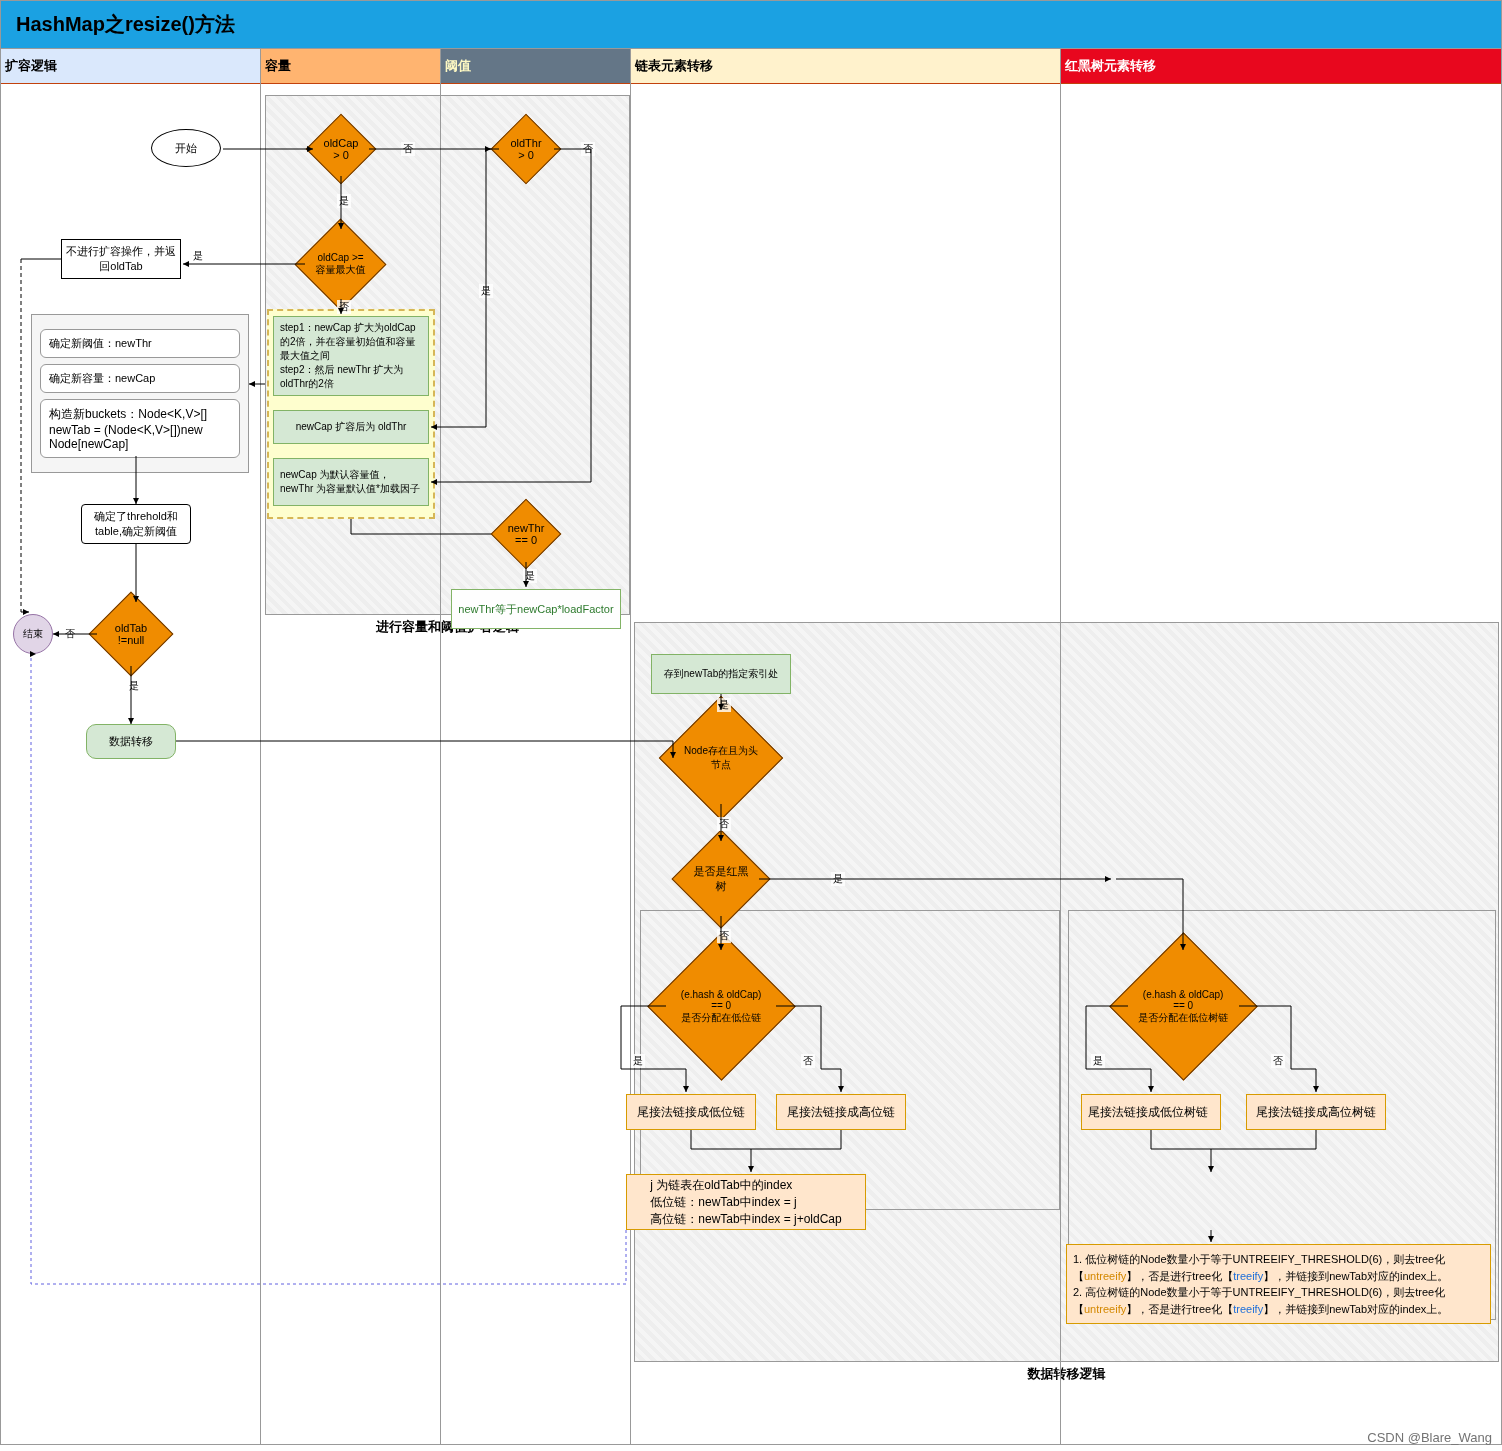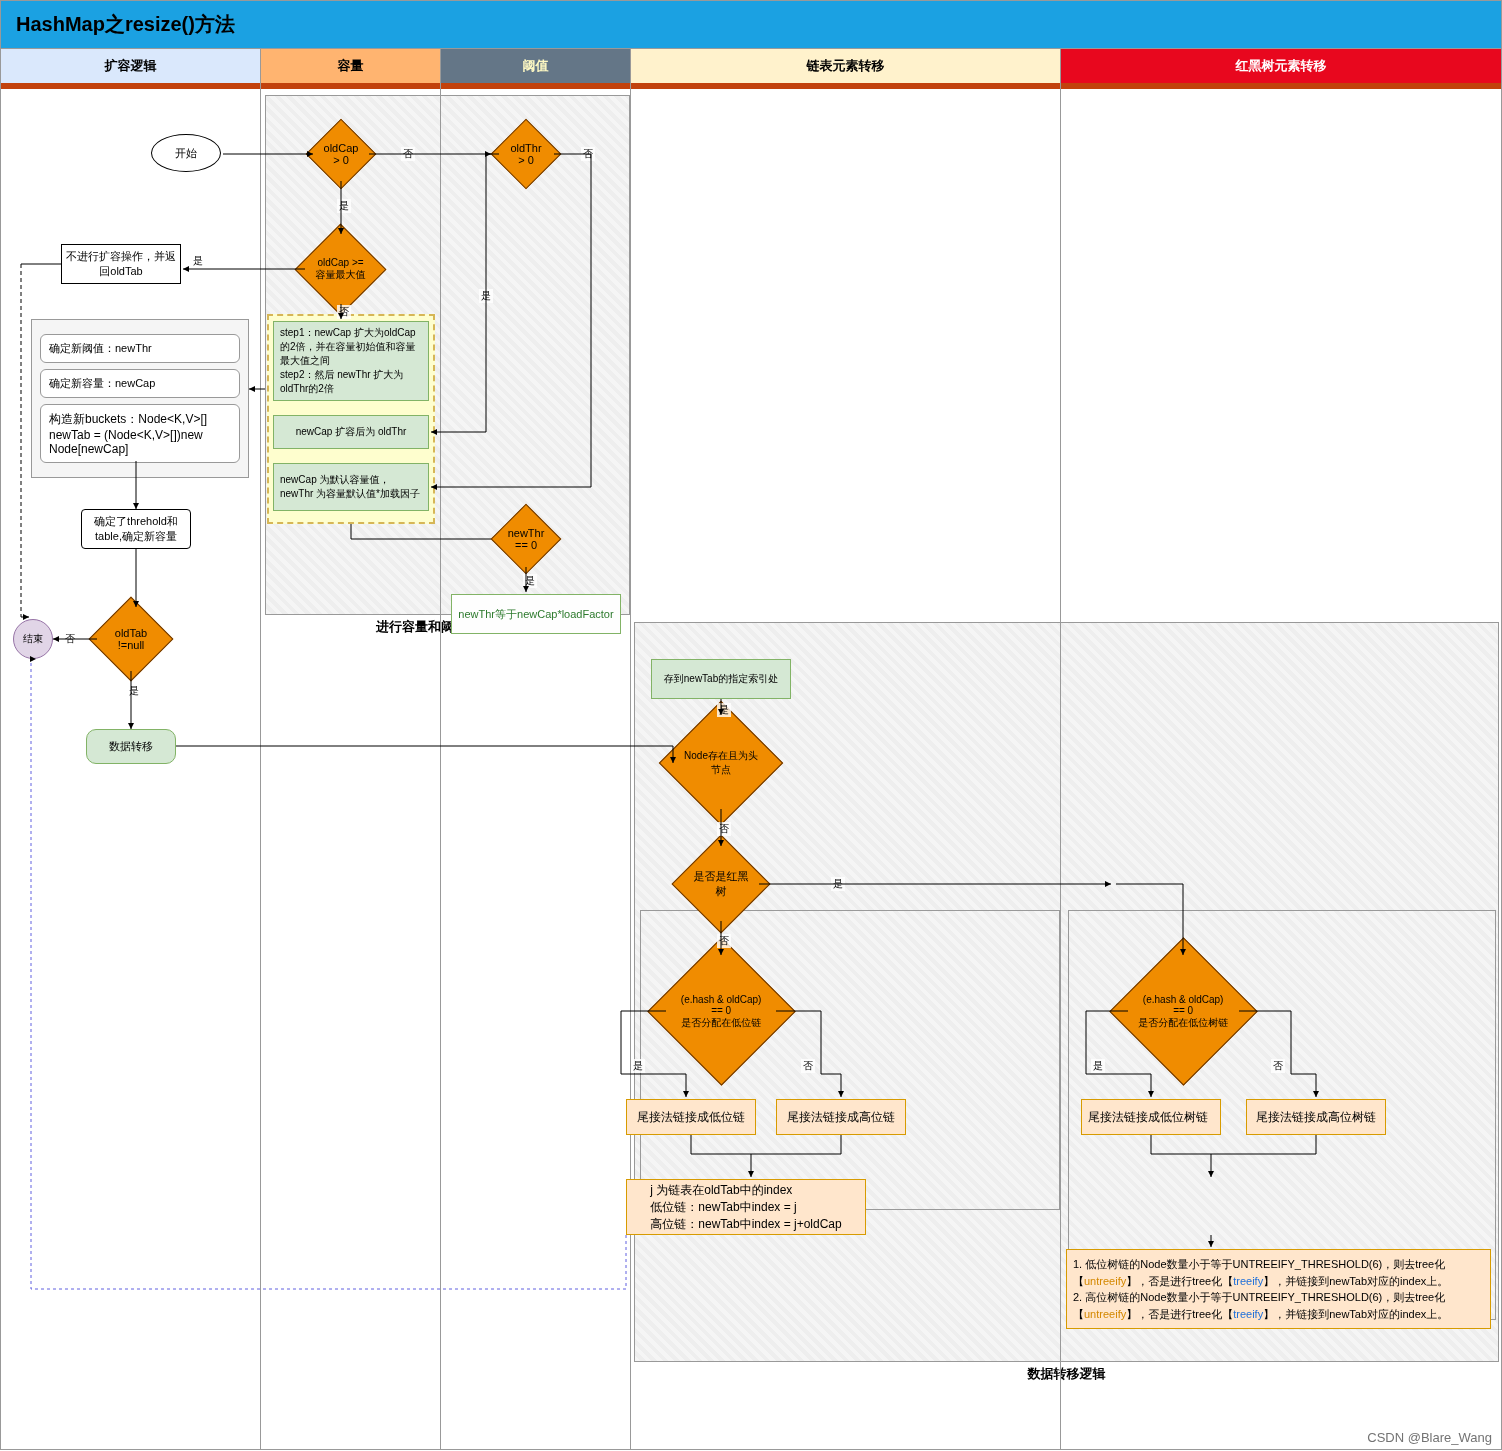--- a/index.html
+++ b/index.html
@@ -1,21 +1,21 @@
 <!DOCTYPE html>
 <html><head>
 <meta charset="utf-8">
 <style>
 *{box-sizing:border-box;margin:0;padding:0;font-family:Arial,"Microsoft YaHei",sans-serif}
 body{background:#fff;width:1502px}
 .title-bar{background:#1ba1e2;color:#000;font-weight:bold;font-size:20px;padding:10px 15px;border:1px solid #999}
 .swimlanes{display:flex;border:1px solid #999;border-top:none}
 .lane{border-right:1px solid #999;position:relative}
 .lane:last-child{border-right:none}
-.lane-head{color:#000;font-weight:bold;text-align:center;padding:8px 19px;font-size:13px;border-bottom:6px solid #c2410c}
+.lane-head{color:#000;font-weight:bold;padding:8px 4px;font-size:13px;border-bottom:1px solid #c2410c}
 .l1 .lane-head{background:#dae8fc}
 .l2 .lane-head{background:#ffb470}
 .l3 .lane-head{background:#647687;color:#fef9c3}
 .l4 .lane-head{background:#fff2cc}
 .l5 .lane-head{background:#e8071e;color:#fff}
 .lane-body{position:relative;height:1360px}
 .l1{width:260px}
 .l2{width:180px}
 .l3{width:190px}
 .l4{width:430px}
@@ -61,21 +61,21 @@
           <span>不进行扩容操作，并返回oldTab</span>
         </div>
 
       <div class="outerbox" style="left:30px;top:230px;width:218px">
         <div class="innerbox">确定新阈值：newThr</div>
         <div class="innerbox">确定新容量：newCap</div>
         <div class="innerbox" style="font-size:12px">构造新buckets：Node&lt;K,V&gt;[] newTab = (Node&lt;K,V&gt;[])new Node[newCap]</div>
       </div>
 
       <div class="node rect" style="left:80px;top:420px;width:110px;height:40px;border-radius:4px">
-          <span>确定了threhold和table,确定新容量</span>
+          <span>确定了threhold和table,确定新阈值</span>
         </div>
 
       <div class="node end-node" style="left:12px;top:530px;width:40px;height:40px;font-size:10px">
           <span>结束</span>
         </div>
 
       <div class="node diamond" style="left:100px;top:520px;width:60px;height:60px">
           <span>oldTab !=null</span>
         </div>
 

